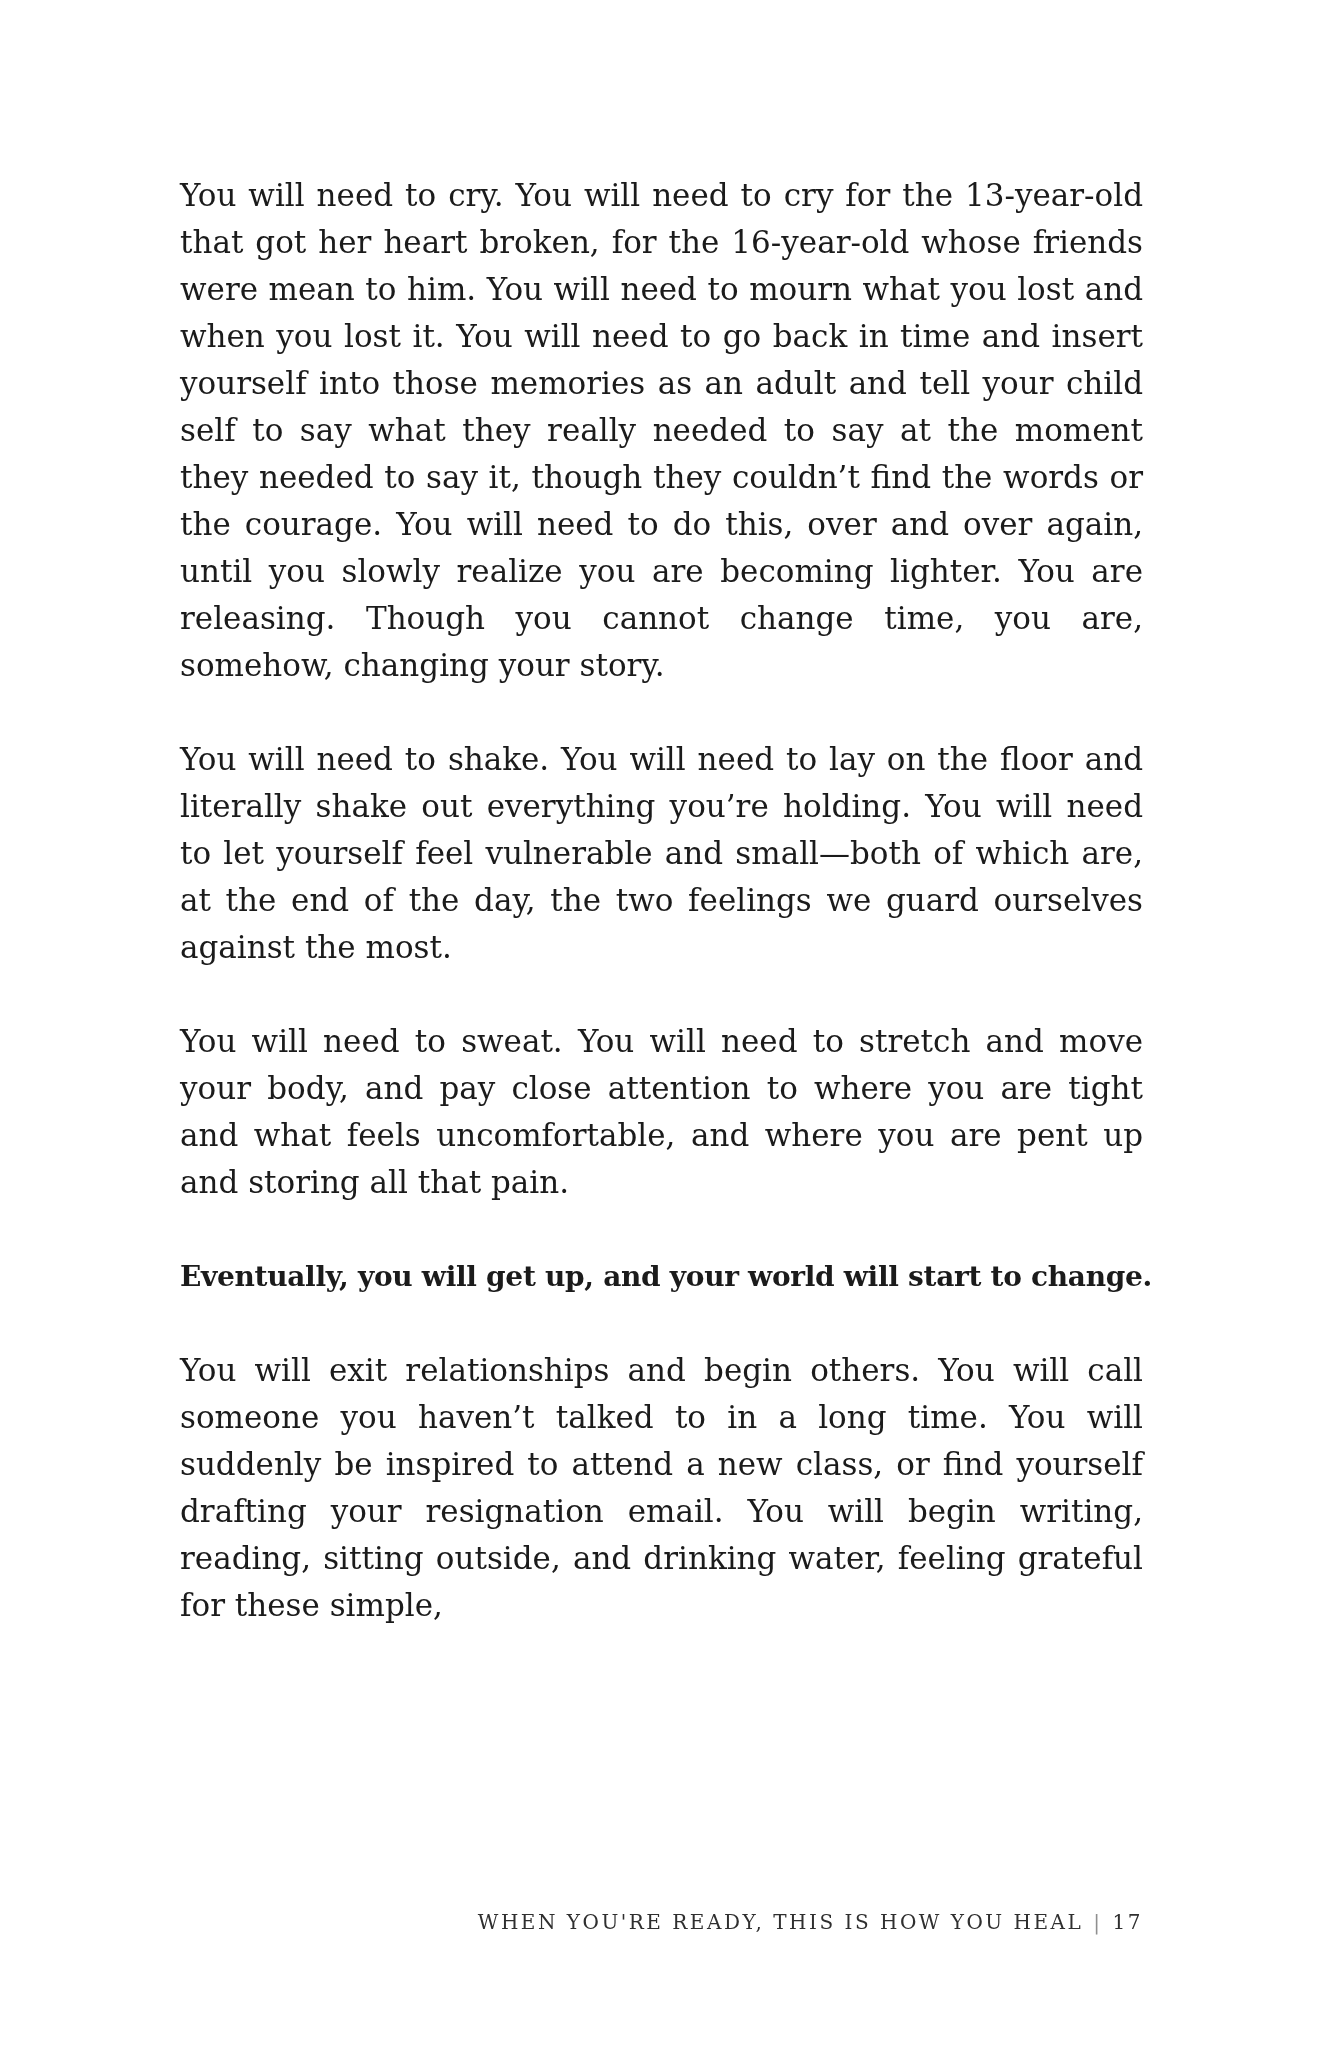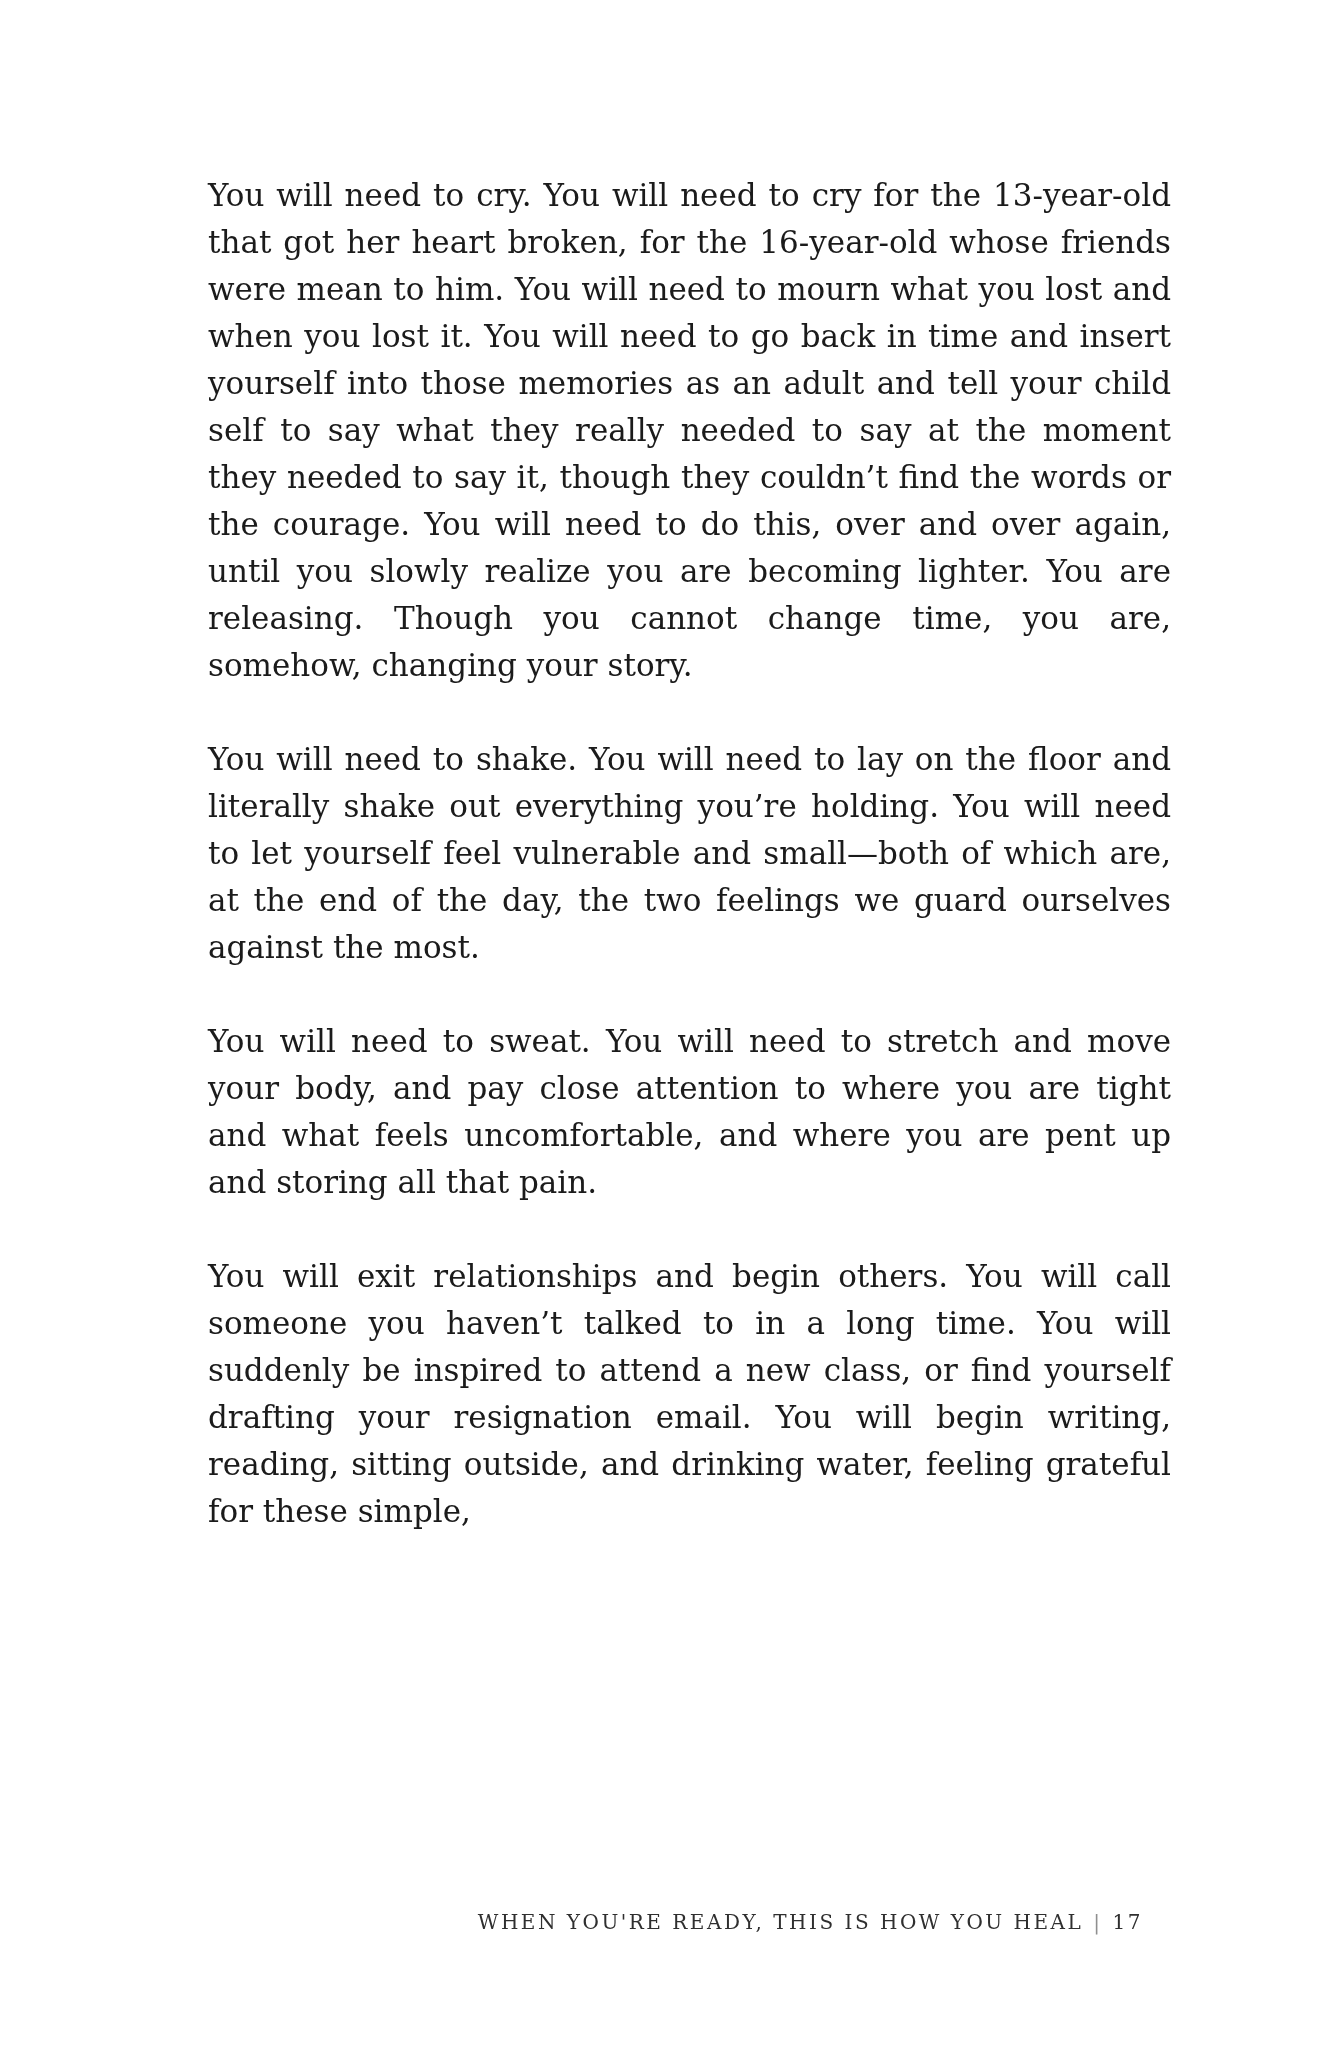--- a/index.html
+++ b/index.html
@@ -19,21 +19,20 @@
   .text-block {
     position: absolute;
     left: 180px;
     top: 172px;
     width: 963px;
     font-size: 31px;
     line-height: 47px;
     text-align: justify;
     text-justify: inter-word;
     hyphens: auto;
-    margin-left: 28px;
     -webkit-hyphens: auto;
   }
   .para {
     margin: 0 0 47px 0;
   }
   .para-bold {
     font-weight: bold;
     font-size: 28px;
     letter-spacing: -0.3px;
     white-space: nowrap;
@@ -55,20 +54,21 @@
 </style>
 </head>
 <body>
 
 <div class="page">
 
   <main class="text-block">
     <p class="para">You will need to cry. You will need to cry for the 13-year-old that got her heart broken, for the 16-year-old whose friends were mean to him. You will need to mourn what you lost and when you lost it. You will need to go back in time and insert yourself into those memories as an adult and tell your child self to say what they really needed to say at the moment they needed to say it, though they couldn’t find the words or the courage. You will need to do this, over and over again, until you slowly realize you are becoming lighter. You are releasing. Though you cannot change time, you are, somehow, changing your story.</p>
     <p class="para">You will need to shake. You will need to lay on the floor and literally shake out everything you’re holding. You will need to let yourself feel vulnerable and small—both of which are, at the end of the day, the two feelings we guard ourselves against the most.</p>
     <p class="para">You will need to sweat. You will need to stretch and move your body, and pay close attention to where you are tight and what feels uncomfortable, and where you are pent up and storing all that pain.</p>
+    <p class="para para-bold">Eventually, you will get up, and your world will start to change.</p>
     <p class="para">You will exit relationships and begin others. You will call someone you haven’t talked to in a long time. You will suddenly be inspired to attend a new class, or find yourself drafting your resignation email. You will begin writing, reading, sitting outside, and drinking water, feeling grateful for these simple,</p>
   </main>
 
   <footer class="running-footer">
     <span class="running-head">WHEN YOU'RE READY, THIS IS HOW YOU HEAL</span><span class="sep">|</span><span class="page-number">17</span>
   </footer>
 
 </div>
 
 </body></html>

